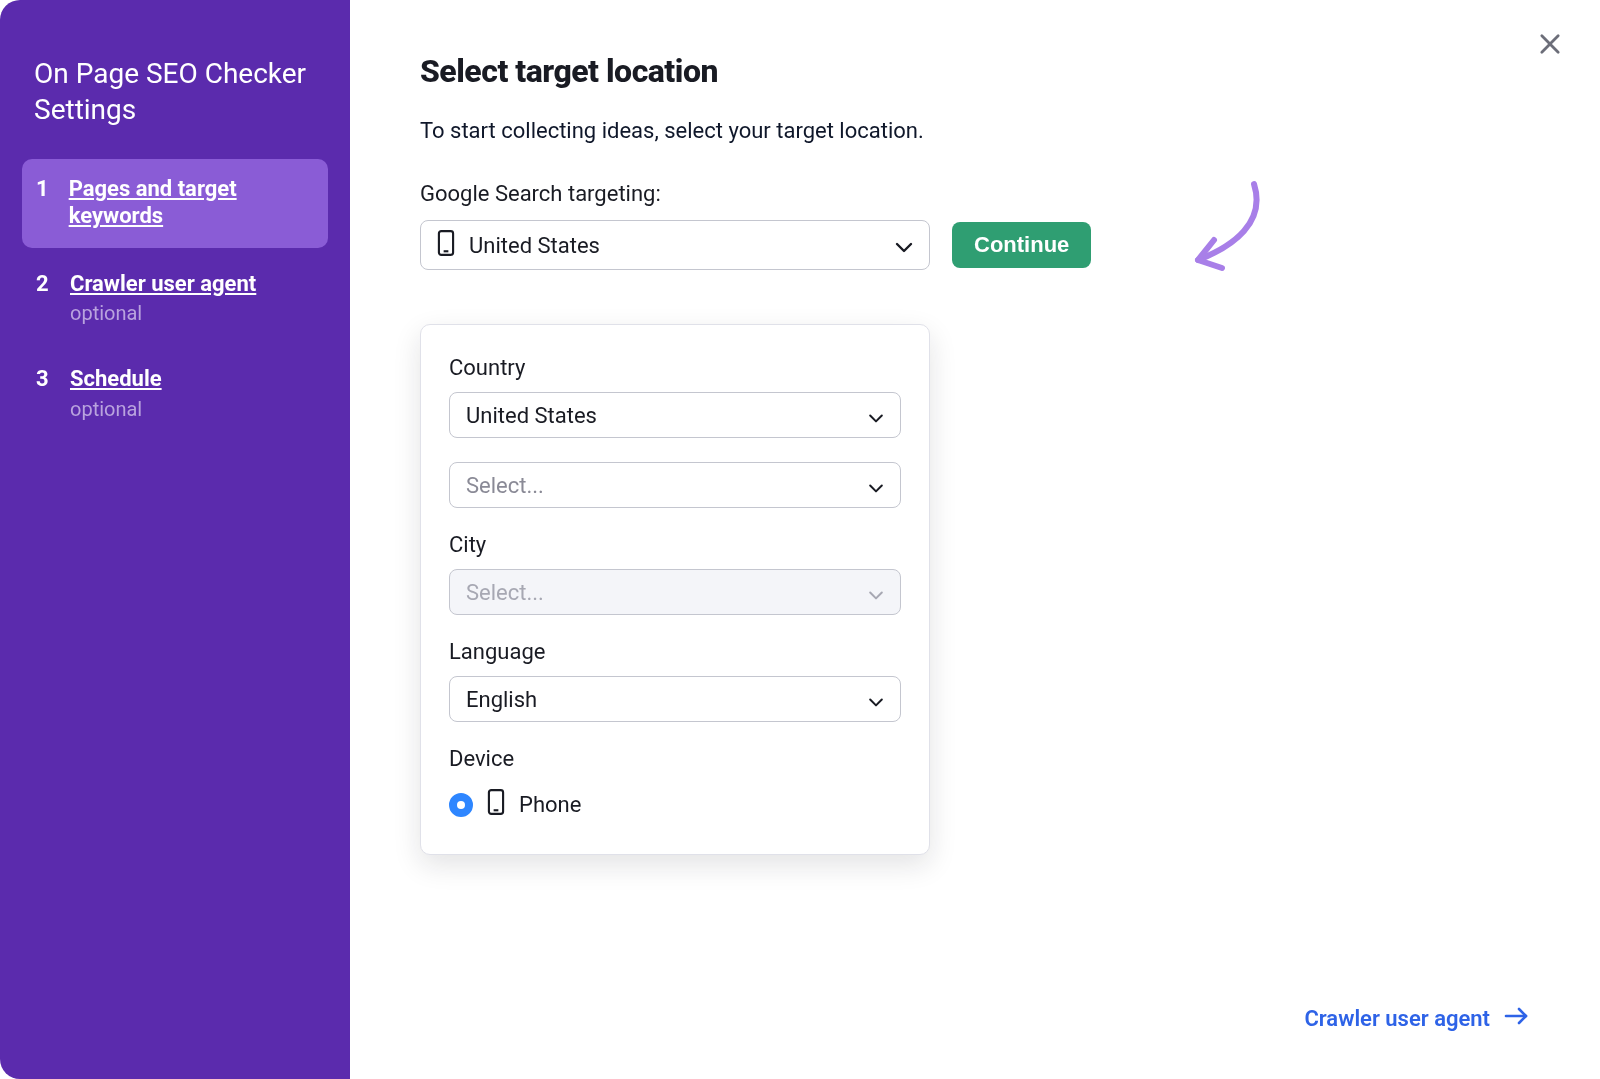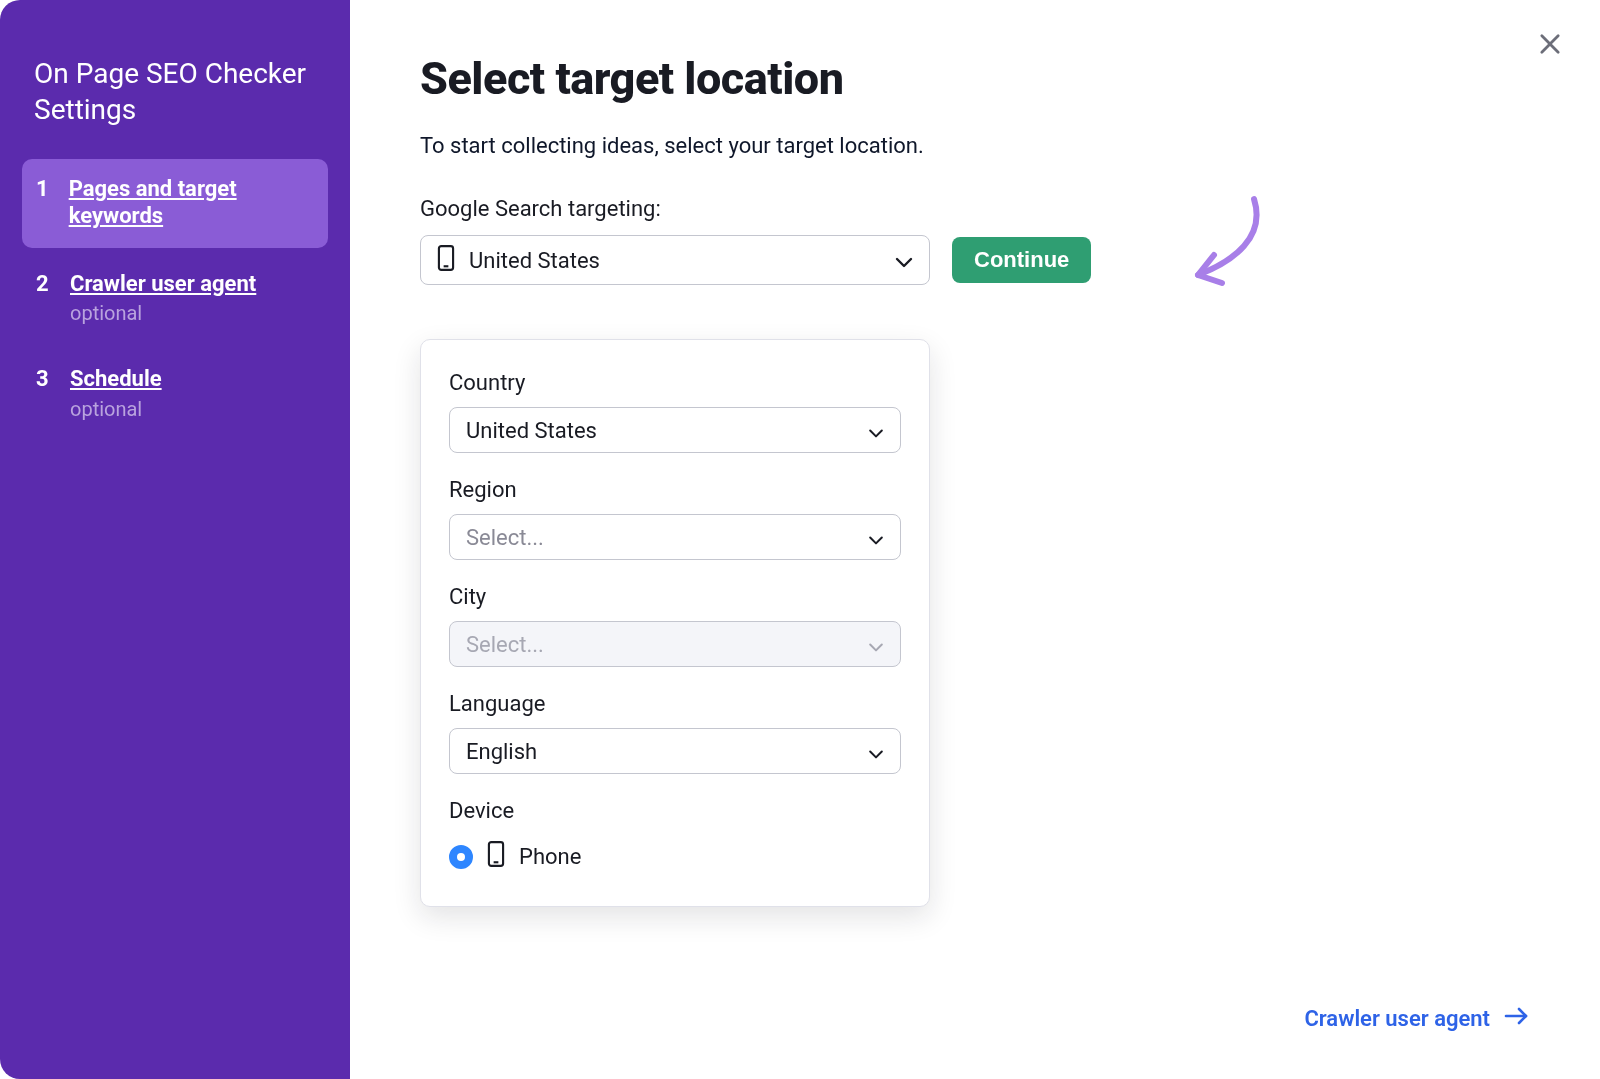--- a/index.html
+++ b/index.html
@@ -85,21 +85,21 @@
       height: 44px;
       display: flex;
       align-items: center;
       justify-content: center;
       cursor: pointer;
       color: #6c6e79;
       background: transparent;
       border: none;
     }
     .page-title {
-      font-size: 45px;
+      font-size: 32px;
       font-weight: 800;
       letter-spacing: -0.5px;
       margin-bottom: 28px;
     }
     .intro {
       font-size: 22px;
       color: #0f172a;
       margin-bottom: 38px;
     }
     .field-label {
@@ -313,21 +313,20 @@
             <span>United States</span>
             <span class="chev">
               <svg width="16" height="10" viewBox="0 0 18 12" fill="none" stroke="#191b23" stroke-width="2.4" stroke-linecap="round" stroke-linejoin="round">
                   <polyline points="2,3 9,10 16,3"></polyline>
                 </svg>
             </span>
           </div>
         </div>
 
         <div class="group">
-          <div class="group-label">Region</div>
           <div class="select">
             <span class="placeholder">Select...</span>
             <span class="chev">
               <svg width="16" height="10" viewBox="0 0 18 12" fill="none" stroke="#191b23" stroke-width="2.4" stroke-linecap="round" stroke-linejoin="round">
                   <polyline points="2,3 9,10 16,3"></polyline>
                 </svg>
             </span>
           </div>
         </div>
 

